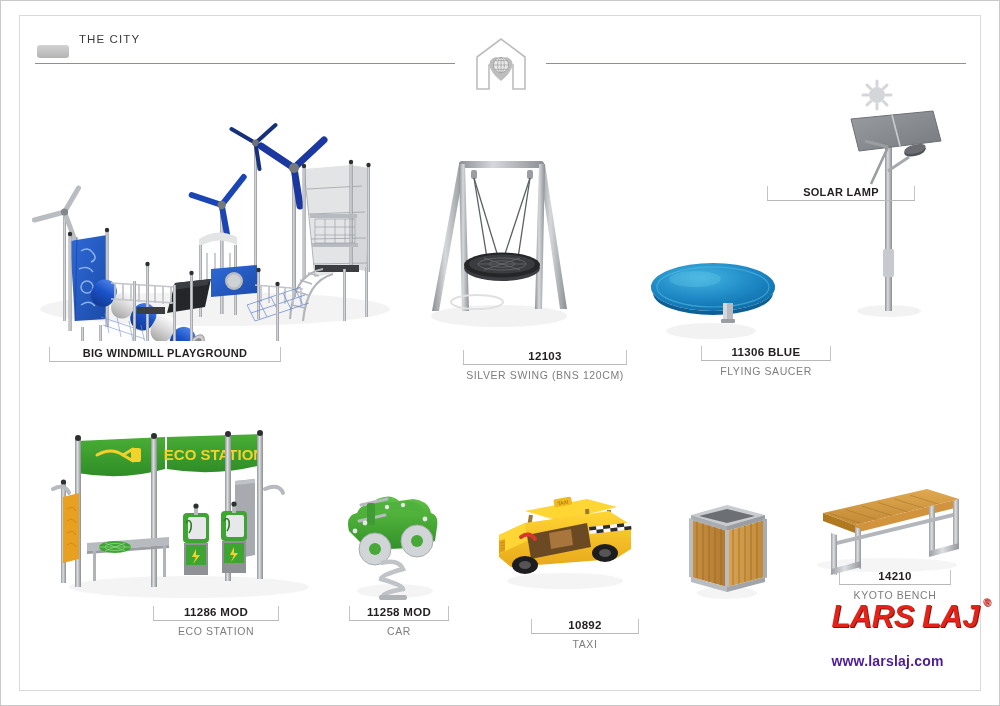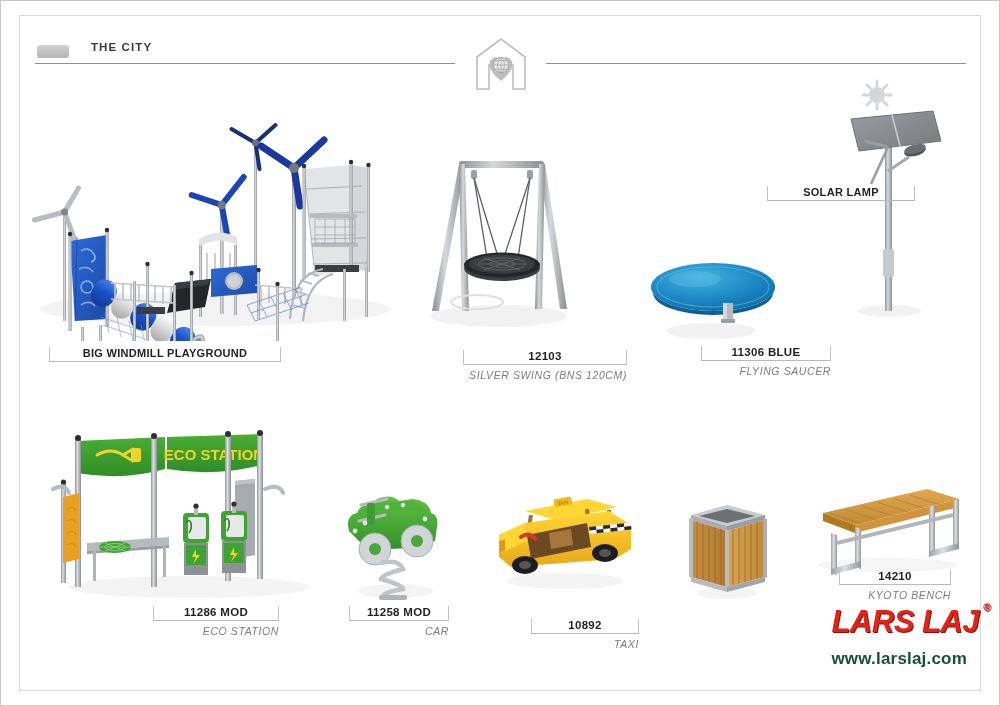--- a/index.html
+++ b/index.html
@@ -5,45 +5,45 @@
   html,body{margin:0;padding:0;background:#d8d8d8;}
   body{font-family:"Liberation Sans",sans-serif;}
   .page{position:relative;width:1000px;height:706px;background:#ffffff;overflow:hidden;
         border:1px solid #c9c9c9;box-sizing:border-box;}
   .sheet{position:absolute;left:18px;top:14px;width:962px;height:676px;
          border:1px solid #d9d9d9;box-sizing:border-box;background:#fff;}
 
   
   .hdr-chip{position:absolute;left:36px;top:44px;width:32px;height:13px;border-radius:3px;
             background:linear-gradient(180deg,#d2d2d2,#b4b4b4);}
-  .hdr-title{position:absolute;left:78px;top:40px;font-size:11.5px;letter-spacing:1.1px;
-             color:#3a3a3a;font-weight:700;margin-left:12px;}
+  .hdr-title{position:absolute;left:78px;top:32px;font-size:11.5px;letter-spacing:1.1px;
+             color:#3a3a3a;font-weight:400;}
   .hdr-rule{position:absolute;left:34px;top:62px;width:420px;height:1px;background:#8f8f9c;}
   .hdr-rule2{position:absolute;left:545px;top:62px;width:420px;height:1px;background:#8f8f9c;}
   .hdr-logo{position:absolute;left:466px;top:34px;width:68px;height:58px;}
 
   
   .lbl{position:absolute;}
   .lbl .bar{position:relative;height:20px;}
   .lbl .bar .line{position:absolute;left:0;right:0;bottom:0;height:1px;background:#b9b9b9;}
   .lbl .bar .tickL{position:absolute;left:0;bottom:0;width:1px;height:15px;background:#c4c4c4;}
   .lbl .bar .tickR{position:absolute;right:0;bottom:0;width:1px;height:15px;background:#c4c4c4;}
   .lbl .code{position:absolute;left:0;right:0;bottom:3px;text-align:center;
              font-size:11.5px;font-weight:bold;color:#231f20;letter-spacing:.3px;}
-  .lbl .name{margin-top:4px;text-align:right;font-size:10.5px;color:#7d7d7d;letter-spacing:.6px;font-style:italic;}
+  .lbl .name{margin-top:4px;text-align:center;font-size:10.5px;color:#7d7d7d;letter-spacing:.6px;}
   .lbl.plain .code{font-weight:bold;font-size:11px;color:#231f20;}
 
   
   .brand{position:absolute;right:20px;bottom:36px;text-align:left;}
   .brand .wordmark{font-size:31px;font-weight:bold;font-style:italic;color:#e2231a;
                    letter-spacing:-.5px;line-height:1;position:relative;display:inline-block;
                    text-shadow:1px 1px 0 #8d0f09;}
   .brand .reg{position:absolute;right:-11px;top:-3px;font-size:10px;font-style:normal;
               color:#e2231a;font-weight:bold;}
-  .brand .url{margin-top:12px;font-size:17px;font-weight:bold;color:#14532d;letter-spacing:.2px;}
+  .brand .url{margin-top:21px;font-size:14px;font-weight:bold;color:#4c1d95;letter-spacing:.2px;}
 
   .prod{position:absolute;}
 </style>
 </head>
 <body>
 
 <div class="page">
  <div class="sheet"></div>
 
  <div class="hdr-chip"></div>

